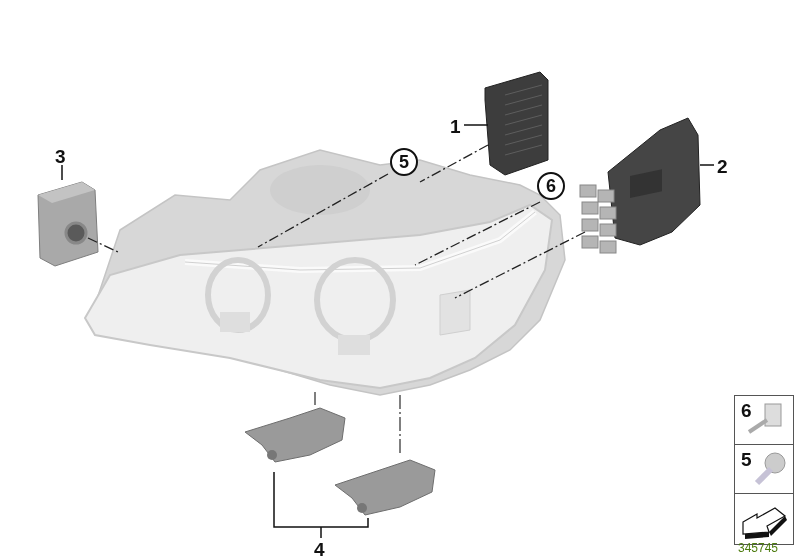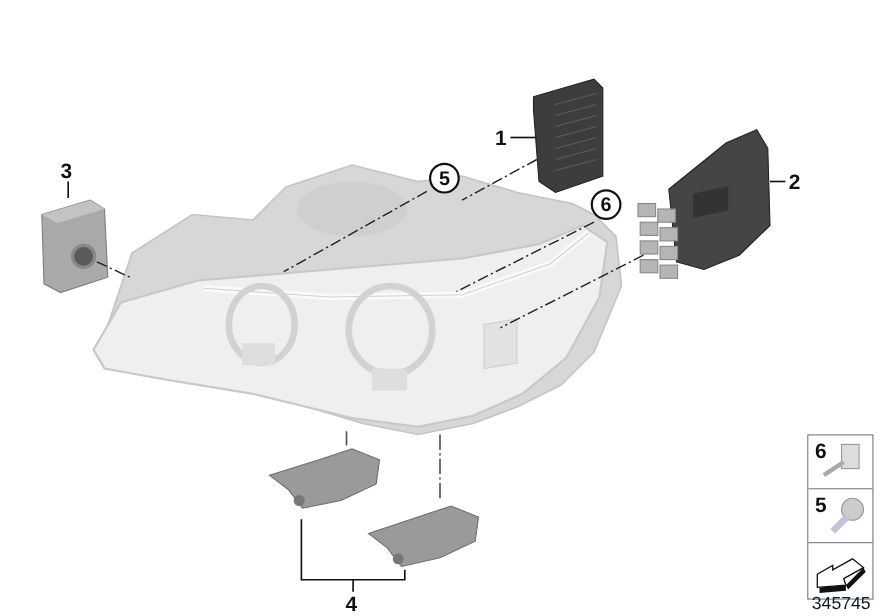--- a/index.html
+++ b/index.html
@@ -7,21 +7,21 @@
            font-family:"Liberation Sans", sans-serif; }
   svg.art { position:absolute; left:0; top:0; }
   .callout-num { position:absolute; font-weight:bold; font-size:19px; color:#111; line-height:1; }
   .circled { position:absolute; width:28px; height:28px; border:2px solid #111; border-radius:50%;
              box-sizing:border-box; display:flex; align-items:center; justify-content:center;
              font-weight:bold; font-size:18px; color:#111; background:#fff; }
   .legend { position:absolute; left:734px; top:395px; width:58px; border:1px solid #555; }
   .legend-cell { position:relative; height:48px; border-bottom:1px solid #555; background:#fff; }
   .legend-cell:last-child { border-bottom:none; height:50px; }
   .legend-num { position:absolute; left:6px; top:4px; font-weight:bold; font-size:19px; color:#111; }
-  .diagram-id { position:absolute; left:738px; top:541px; font-size:16px; color:#0f172a; }
+  .diagram-id { position:absolute; left:738px; top:541px; font-size:12px; color:#4d7c0f; }
 </style>
 </head>
 <body>
 
 <div id="stage">
 
   <svg class="art" width="800" height="560" viewBox="0 0 800 560">
 
     <g>
       <path d="M120,230 L175,195 L230,200 L260,170 L320,150 L380,165 L420,160 L470,175 L520,185 L540,195 L560,215 L565,260 L540,320 L510,350 L470,370 L430,385 L380,395 L330,385 L280,370 L200,345 L130,335 L90,320 Z" fill="#d7d7d7" stroke="#c4c4c4" stroke-width="1.5"></path>

